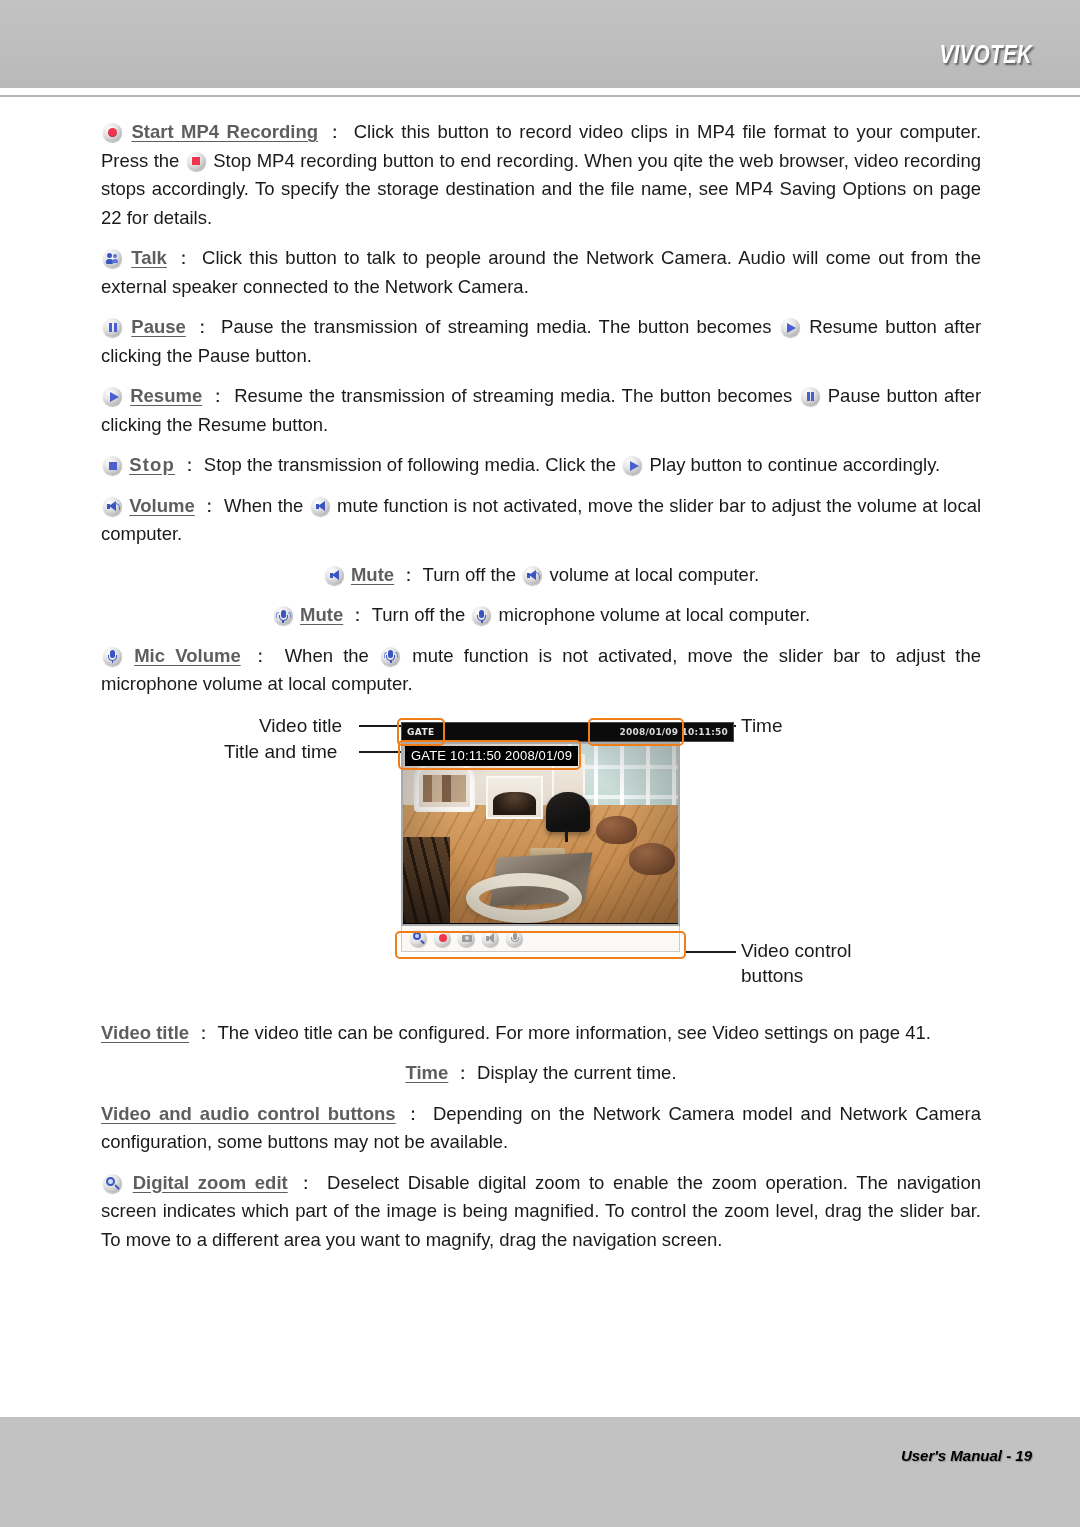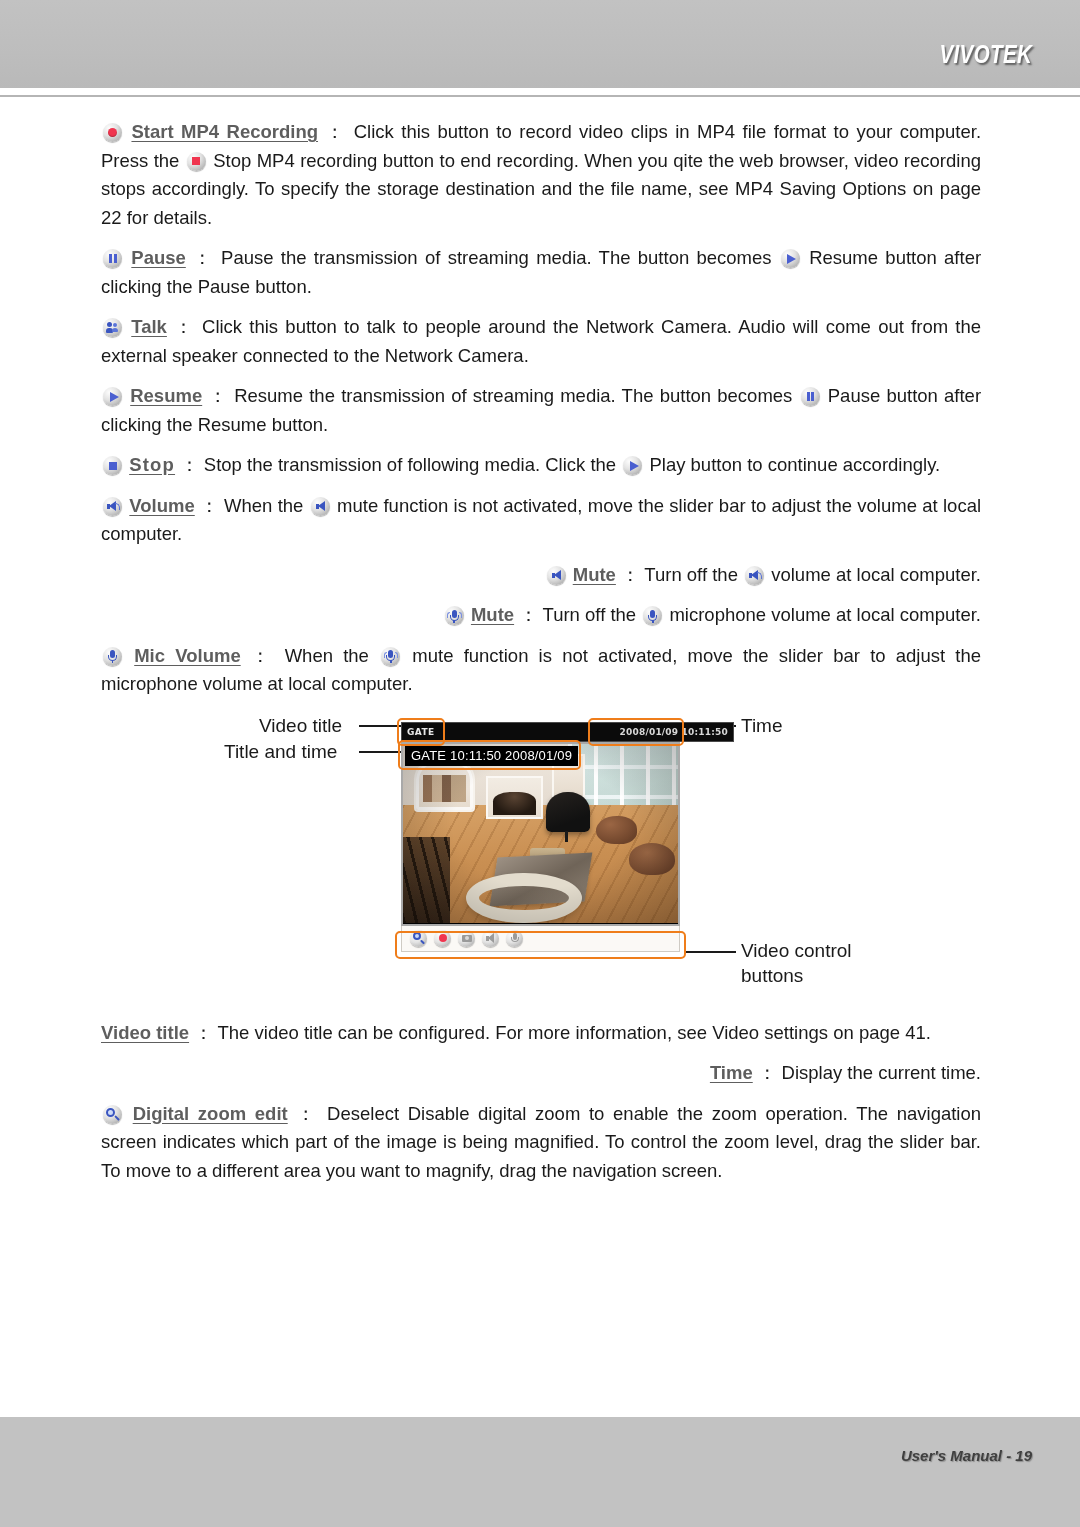--- a/index.html
+++ b/index.html
@@ -38,21 +38,21 @@
     position:absolute; top:118px; left:101px; width:880px;
   }
   p.para{
     margin:0 0 12px 0;
     font-size:18.5px;
     line-height:28.5px;
     color:#1a1a1a;
     text-align:justify;
     text-justify:inter-word;
   }
-  p.para.nojust{ text-align:right; }
+  p.para.nojust{ text-align:center; }
   .term{
     font-weight:bold;
     color:#5e5e5e;
     text-decoration:underline;
     text-underline-offset:3px;
   }
   .term.spaced{ letter-spacing:1.2px; }
   .colon{ color:#1a1a1a; }
 
   
@@ -308,21 +308,21 @@
   
   .hl{ position:absolute; border:2.5px solid #ef7d1a; border-radius:5px; pointer-events:none; }
 
   
   .page-footer{
     position:absolute; bottom:0; left:0; width:1080px; height:110px;
     background:#c2c2c2;
   }
   .footer-text{
     position:absolute; right:48px; top:30px;
-    font-size:15px; font-style:italic; font-weight:bold; color:#404040;
+    font-size:15px; font-style:italic; font-weight:bold; color:#000000;
     text-shadow:1px 1px 1px rgba(120,120,120,.7);
   }
 </style>
 </head>
 <body>
 
 <div class="page-header">
   <div class="brand">VIVOTEK</div>
 </div>
 <div class="header-rule"></div>
@@ -332,33 +332,33 @@
   <p class="para">
     <span class="ico ico-rec"><i></i></span>
     <span class="term">Start MP4 Recording</span>
     <span class="colon">：</span>
     <span>Click this button to record video clips in MP4 file format to your computer. Press the</span>
     <span class="ico ico-stoprec"><i></i></span>
     <span>Stop MP4 recording button to end recording. When you qite the web browser, video recording stops accordingly. To specify the storage destination and the file name, see MP4 Saving Options on page 22 for details.</span>
   </p>
 
   <p class="para">
+    <span class="ico ico-talk"><i class="h1"></i><i class="b1"></i><i class="h2"></i><i class="b2"></i></span>
+    <span class="term">Talk</span>
+    <span class="colon">：</span>
+    <span>Click this button to talk to people around the Network Camera. Audio will come out from the external speaker connected to the Network Camera.</span>
+  </p>
+
+  <p class="para">
     <span class="ico ico-pause"><i class="b1"></i><i class="b2"></i></span>
     <span class="term">Pause</span>
     <span class="colon">：</span>
     <span>Pause the transmission of streaming media. The button becomes</span>
     <span class="ico ico-play"><i></i></span>
     <span>Resume button after clicking the Pause button.</span>
-  </p>
-
-  <p class="para">
-    <span class="ico ico-talk"><i class="h1"></i><i class="b1"></i><i class="h2"></i><i class="b2"></i></span>
-    <span class="term">Talk</span>
-    <span class="colon">：</span>
-    <span>Click this button to talk to people around the Network Camera. Audio will come out from the external speaker connected to the Network Camera.</span>
   </p>
 
   <p class="para">
     <span class="ico ico-play"><i></i></span>
     <span class="term">Resume</span>
     <span class="colon">：</span>
     <span>Resume the transmission of streaming media. The button becomes</span>
     <span class="ico ico-pause"><i class="b1"></i><i class="b2"></i></span>
     <span>Pause button after clicking the Resume button.</span>
   </p>
@@ -486,20 +486,25 @@
     <span>The video title can be configured. For more information, see Video settings on page 41.</span>
   </p>
 
 
   <p class="para nojust">
     <span class="term">Time</span>
     <span class="colon">：</span>
     <span>Display the current time.</span>
   </p>
 
+  <p class="para">
+    <span class="term">Video and audio control buttons</span>
+    <span class="colon">：</span>
+    <span>Depending on the Network Camera model and Network Camera configuration, some buttons may not be available.</span>
+  </p>
 
   <p class="para">
     <span class="ico ico-zoom"><i class="lens"></i><i class="hdl"></i></span>
     <span class="term">Digital zoom edit</span>
     <span class="colon">：</span>
     <span>Deselect Disable digital zoom to enable the zoom operation. The navigation screen indicates which part of the image is being magnified. To control the zoom level, drag the slider bar. To move to a different area you want to magnify, drag the navigation screen.</span>
   </p>
 
 </div>
 

